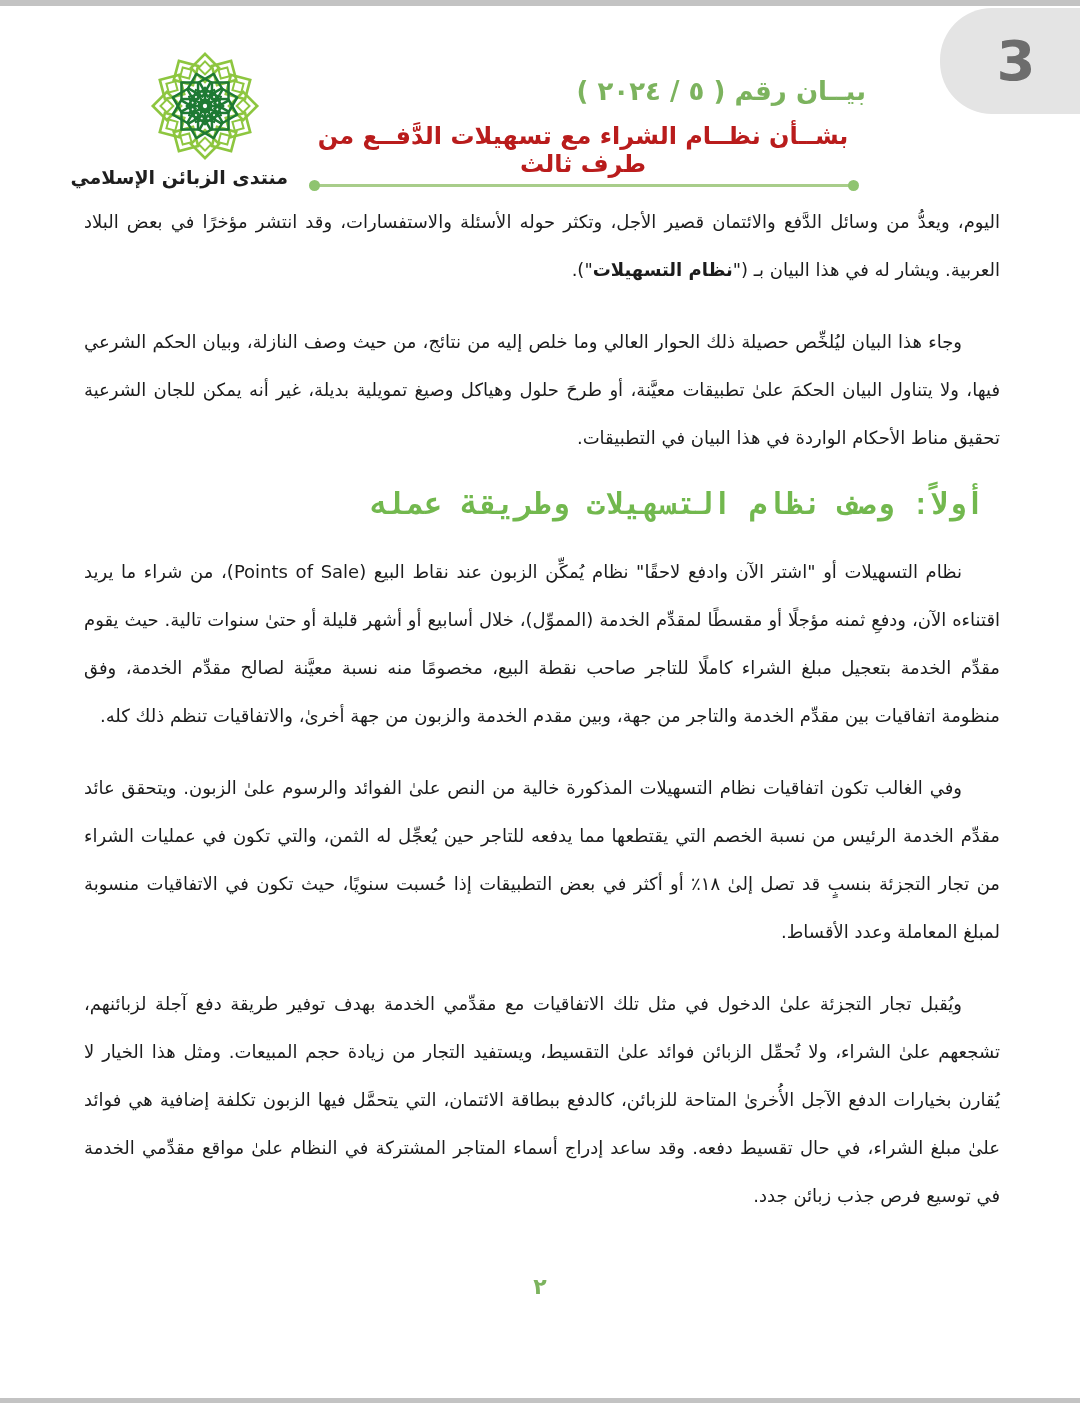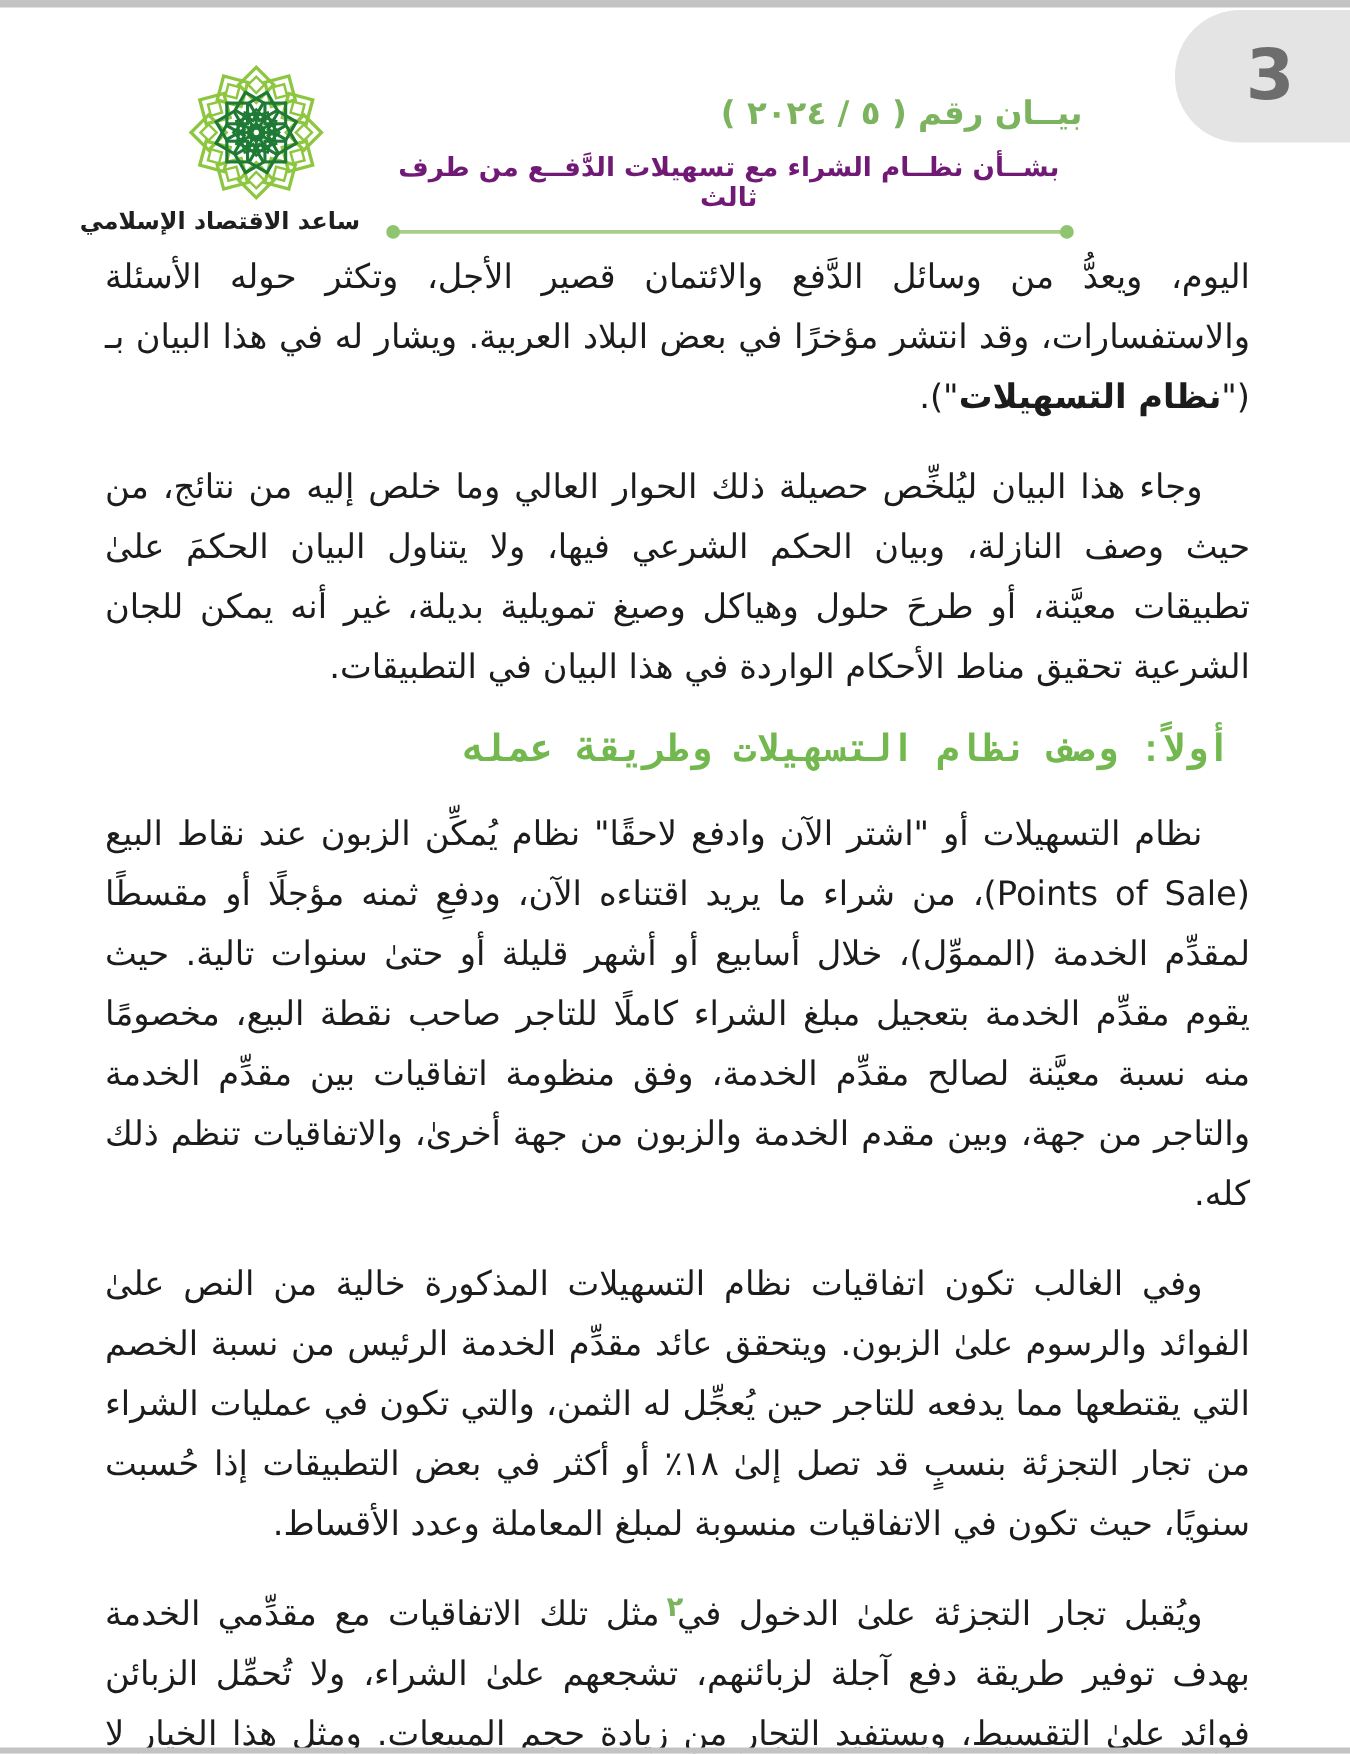--- a/index.html
+++ b/index.html
@@ -29,37 +29,37 @@
   .org-name{
     margin-top:2px;font-size:19px;font-weight:bold;color:#1f1f1f;
     direction:rtl;white-space:nowrap;
   }
 
   
   .title-block{
     position:absolute;left:300px;top:76px;width:566px;text-align:center;direction:rtl;
   }
   .title-line1{color:#7cb35e;font-weight:bold;font-size:26px;margin:0 0 16px 0;text-align:right;}
-  .title-line2{color:#701a75;font-weight:bold;font-size:21px;margin:0;}
+  .title-line2{color:#b91c1c;font-weight:bold;font-size:24px;margin:0;}
 
   
   .separator{position:absolute;top:184px;left:312px;width:544px;height:3px;background:#a8cd8a;}
   .separator .dot{
     position:absolute;top:-4px;width:11px;height:11px;border-radius:50%;background:#8fc470;
   }
   .separator .dot.left{left:-3px;}
   .separator .dot.right{right:-3px;}
 
   
   .content{
     position:absolute;top:198px;left:84px;right:80px;
     direction:rtl;text-align:justify;color:#1c1c1c;
   }
   .content p{
-    font-size:27px;line-height:48px;margin:0 0 24px 0;text-indent:38px;
+    font-size:18px;line-height:48px;margin:0 0 24px 0;text-indent:38px;
   }
   .content p.no-indent{text-indent:0;}
   .content .b{font-weight:bold;}
   .section-heading{
     color:#72b84e;font-size:30px;font-weight:bold;text-align:right;
     margin:8px 16px 22px 0;line-height:40px;font-family:Liberation Mono, monospace;
   }
 
   .footer-page-num{
     position:absolute;top:1274px;left:0;right:0;text-align:center;
@@ -121,21 +121,21 @@
       <rect x="-6.5" y="-6.5" width="13" height="13" fill="none" stroke="#1e7a34" stroke-width="2.4" transform="translate(70,70) rotate(150) translate(0,-13) rotate(45)"></rect>
       <rect x="-6.5" y="-6.5" width="13" height="13" fill="none" stroke="#1e7a34" stroke-width="2.4" transform="translate(70,70) rotate(180) translate(0,-13) rotate(45)"></rect>
       <rect x="-6.5" y="-6.5" width="13" height="13" fill="none" stroke="#1e7a34" stroke-width="2.4" transform="translate(70,70) rotate(210) translate(0,-13) rotate(45)"></rect>
       <rect x="-6.5" y="-6.5" width="13" height="13" fill="none" stroke="#1e7a34" stroke-width="2.4" transform="translate(70,70) rotate(240) translate(0,-13) rotate(45)"></rect>
       <rect x="-6.5" y="-6.5" width="13" height="13" fill="none" stroke="#1e7a34" stroke-width="2.4" transform="translate(70,70) rotate(270) translate(0,-13) rotate(45)"></rect>
       <rect x="-6.5" y="-6.5" width="13" height="13" fill="none" stroke="#1e7a34" stroke-width="2.4" transform="translate(70,70) rotate(300) translate(0,-13) rotate(45)"></rect>
       <rect x="-6.5" y="-6.5" width="13" height="13" fill="none" stroke="#1e7a34" stroke-width="2.4" transform="translate(70,70) rotate(330) translate(0,-13) rotate(45)"></rect>
       <circle cx="70" cy="70" r="9" fill="#1e7a34"></circle>
       <circle cx="70" cy="70" r="2.6" fill="#ffffff"></circle>
     </svg>
-  <div class="org-name">ساعد الاقتصاد الإسلامي</div>
+  <div class="org-name">منتدى الزبائن الإسلامي</div>
 </div>
 
 <div class="title-block">
   <p class="title-line1">بيــان رقم ( ٥ / ٢٠٢٤ )</p>
   <p class="title-line2">بشــأن نظــام الشراء مع تسهيلات الدَّفــع من طرف ثالث</p>
 </div>
 
 <div class="separator">
   <span class="dot left"></span>
   <span class="dot right"></span>

